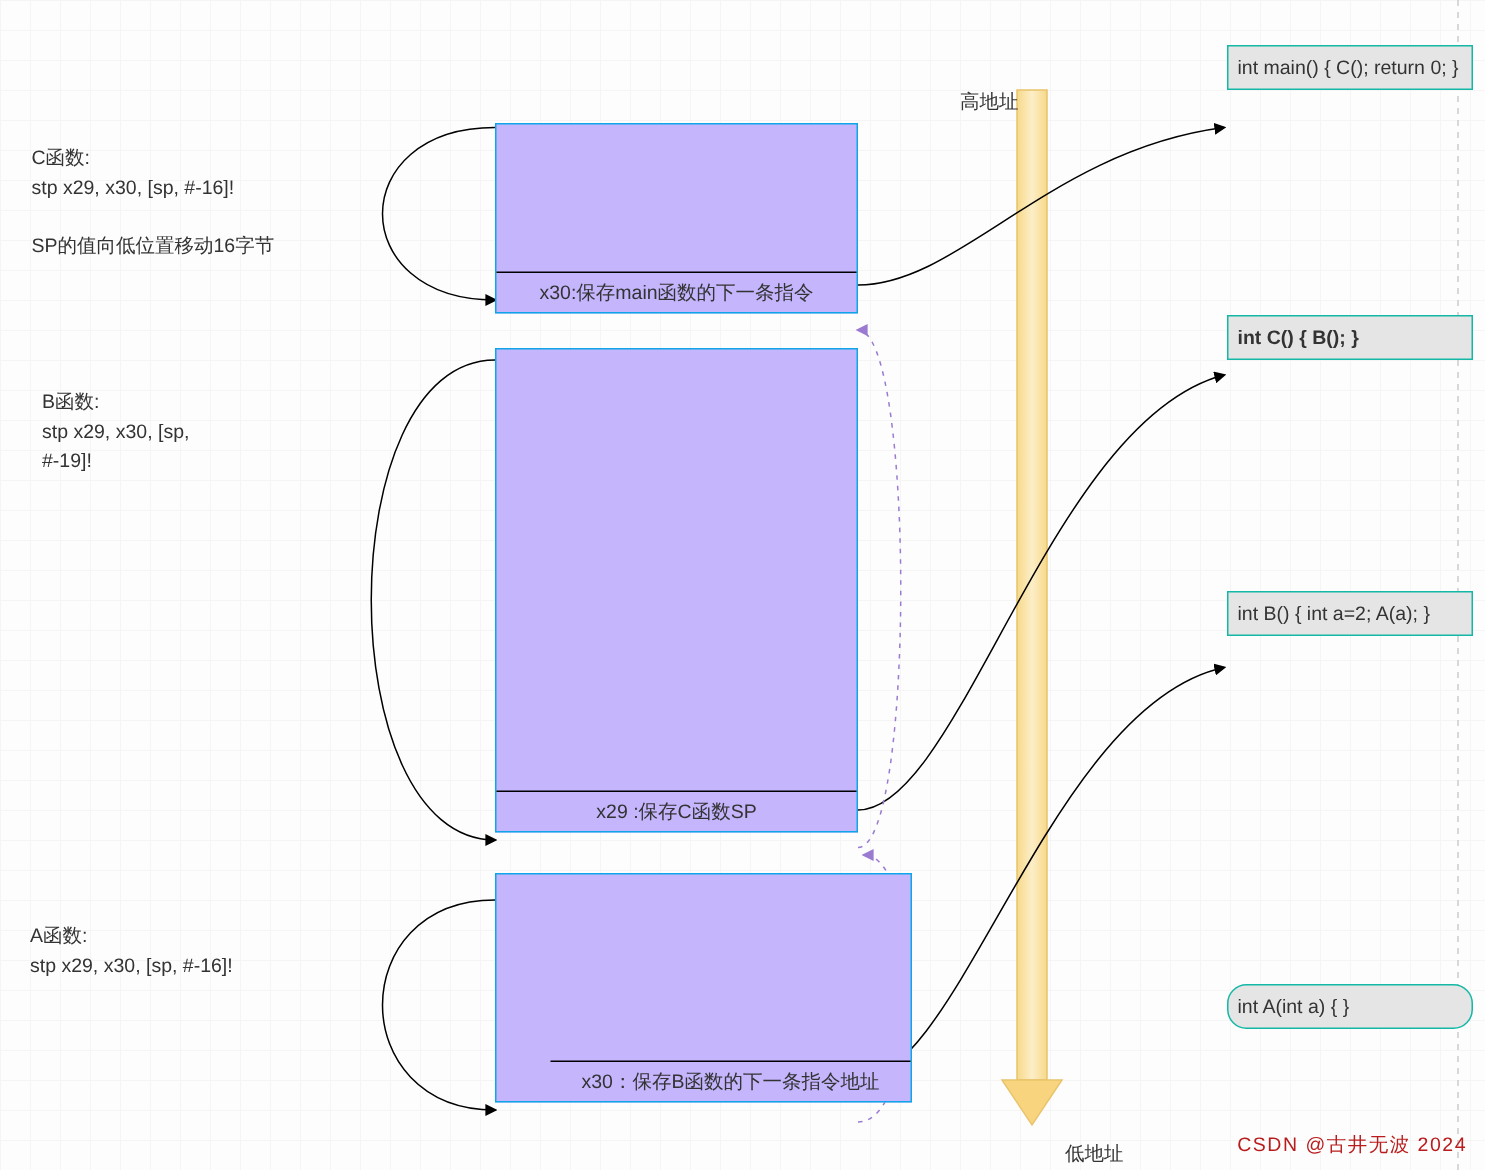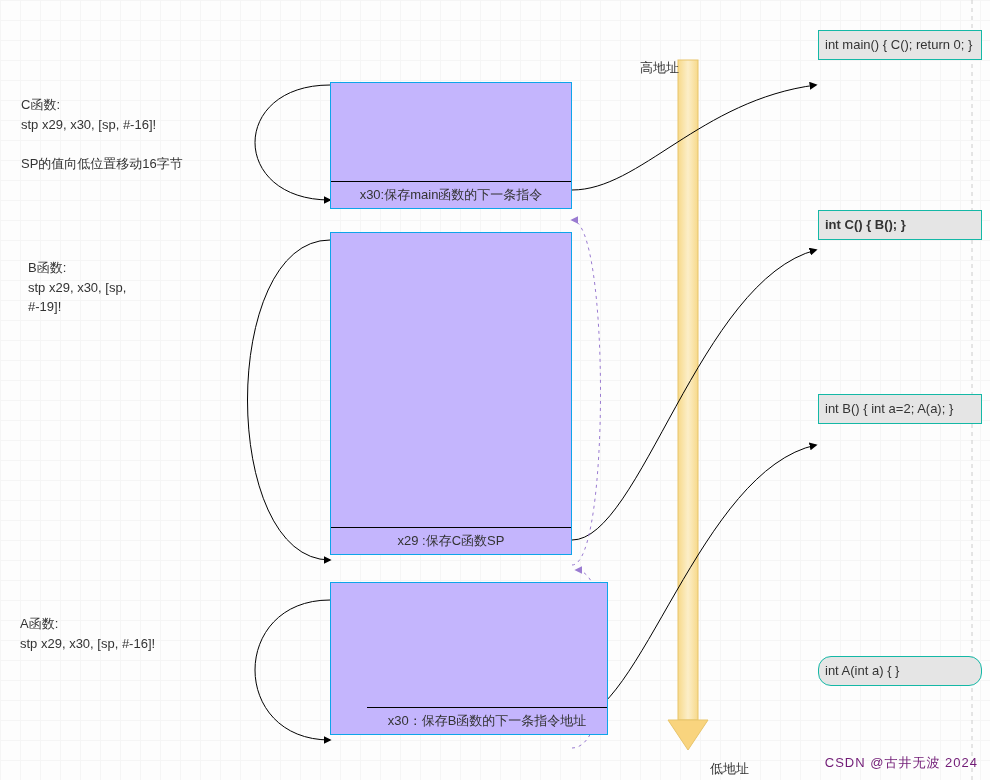--- a/index.html
+++ b/index.html
@@ -4,21 +4,21 @@
 <style>
   html,body{margin:0;padding:0;width:990px;height:780px;background:#fdfdfd;font-family:Arial,"Microsoft YaHei",sans-serif;font-size:13px;color:#333;}
   .grid{position:absolute;inset:0;background-image:linear-gradient(to right,#f5f5f5 1px,transparent 1px),linear-gradient(to bottom,#f5f5f5 1px,transparent 1px);background-size:20px 20px;}
   .stage{position:relative;width:990px;height:780px;}
   .text{position:absolute;line-height:1.5;white-space:pre;}
   .stack{position:absolute;border:1px solid #0ea5e9;background:#c4b5fd;}
   .row{border-top:1px solid #000;text-align:center;padding:4px 6px;font-size:13px;}
   .row:first-child{border-top:none;}
   .codebox{position:absolute;border:1px solid #14b8a6;background:#e5e5e5;padding:4px 6px;line-height:1.5;font-size:13px;}
   svg{position:absolute;left:0;top:0;pointer-events:none;}
-  .watermark{position:absolute;right:12px;bottom:8px;color:#701a75;font-size:13px;letter-spacing:1px;}
+  .watermark{position:absolute;right:12px;bottom:8px;color:#b91c1c;font-size:13px;letter-spacing:1px;}
 </style>
 </head>
 <body>
 
 <div class="stage">
   <div class="grid"></div>
 
   <svg width="990" height="780">
     <defs>
       <linearGradient id="arrG" x1="0" y1="0" x2="1" y2="0">

